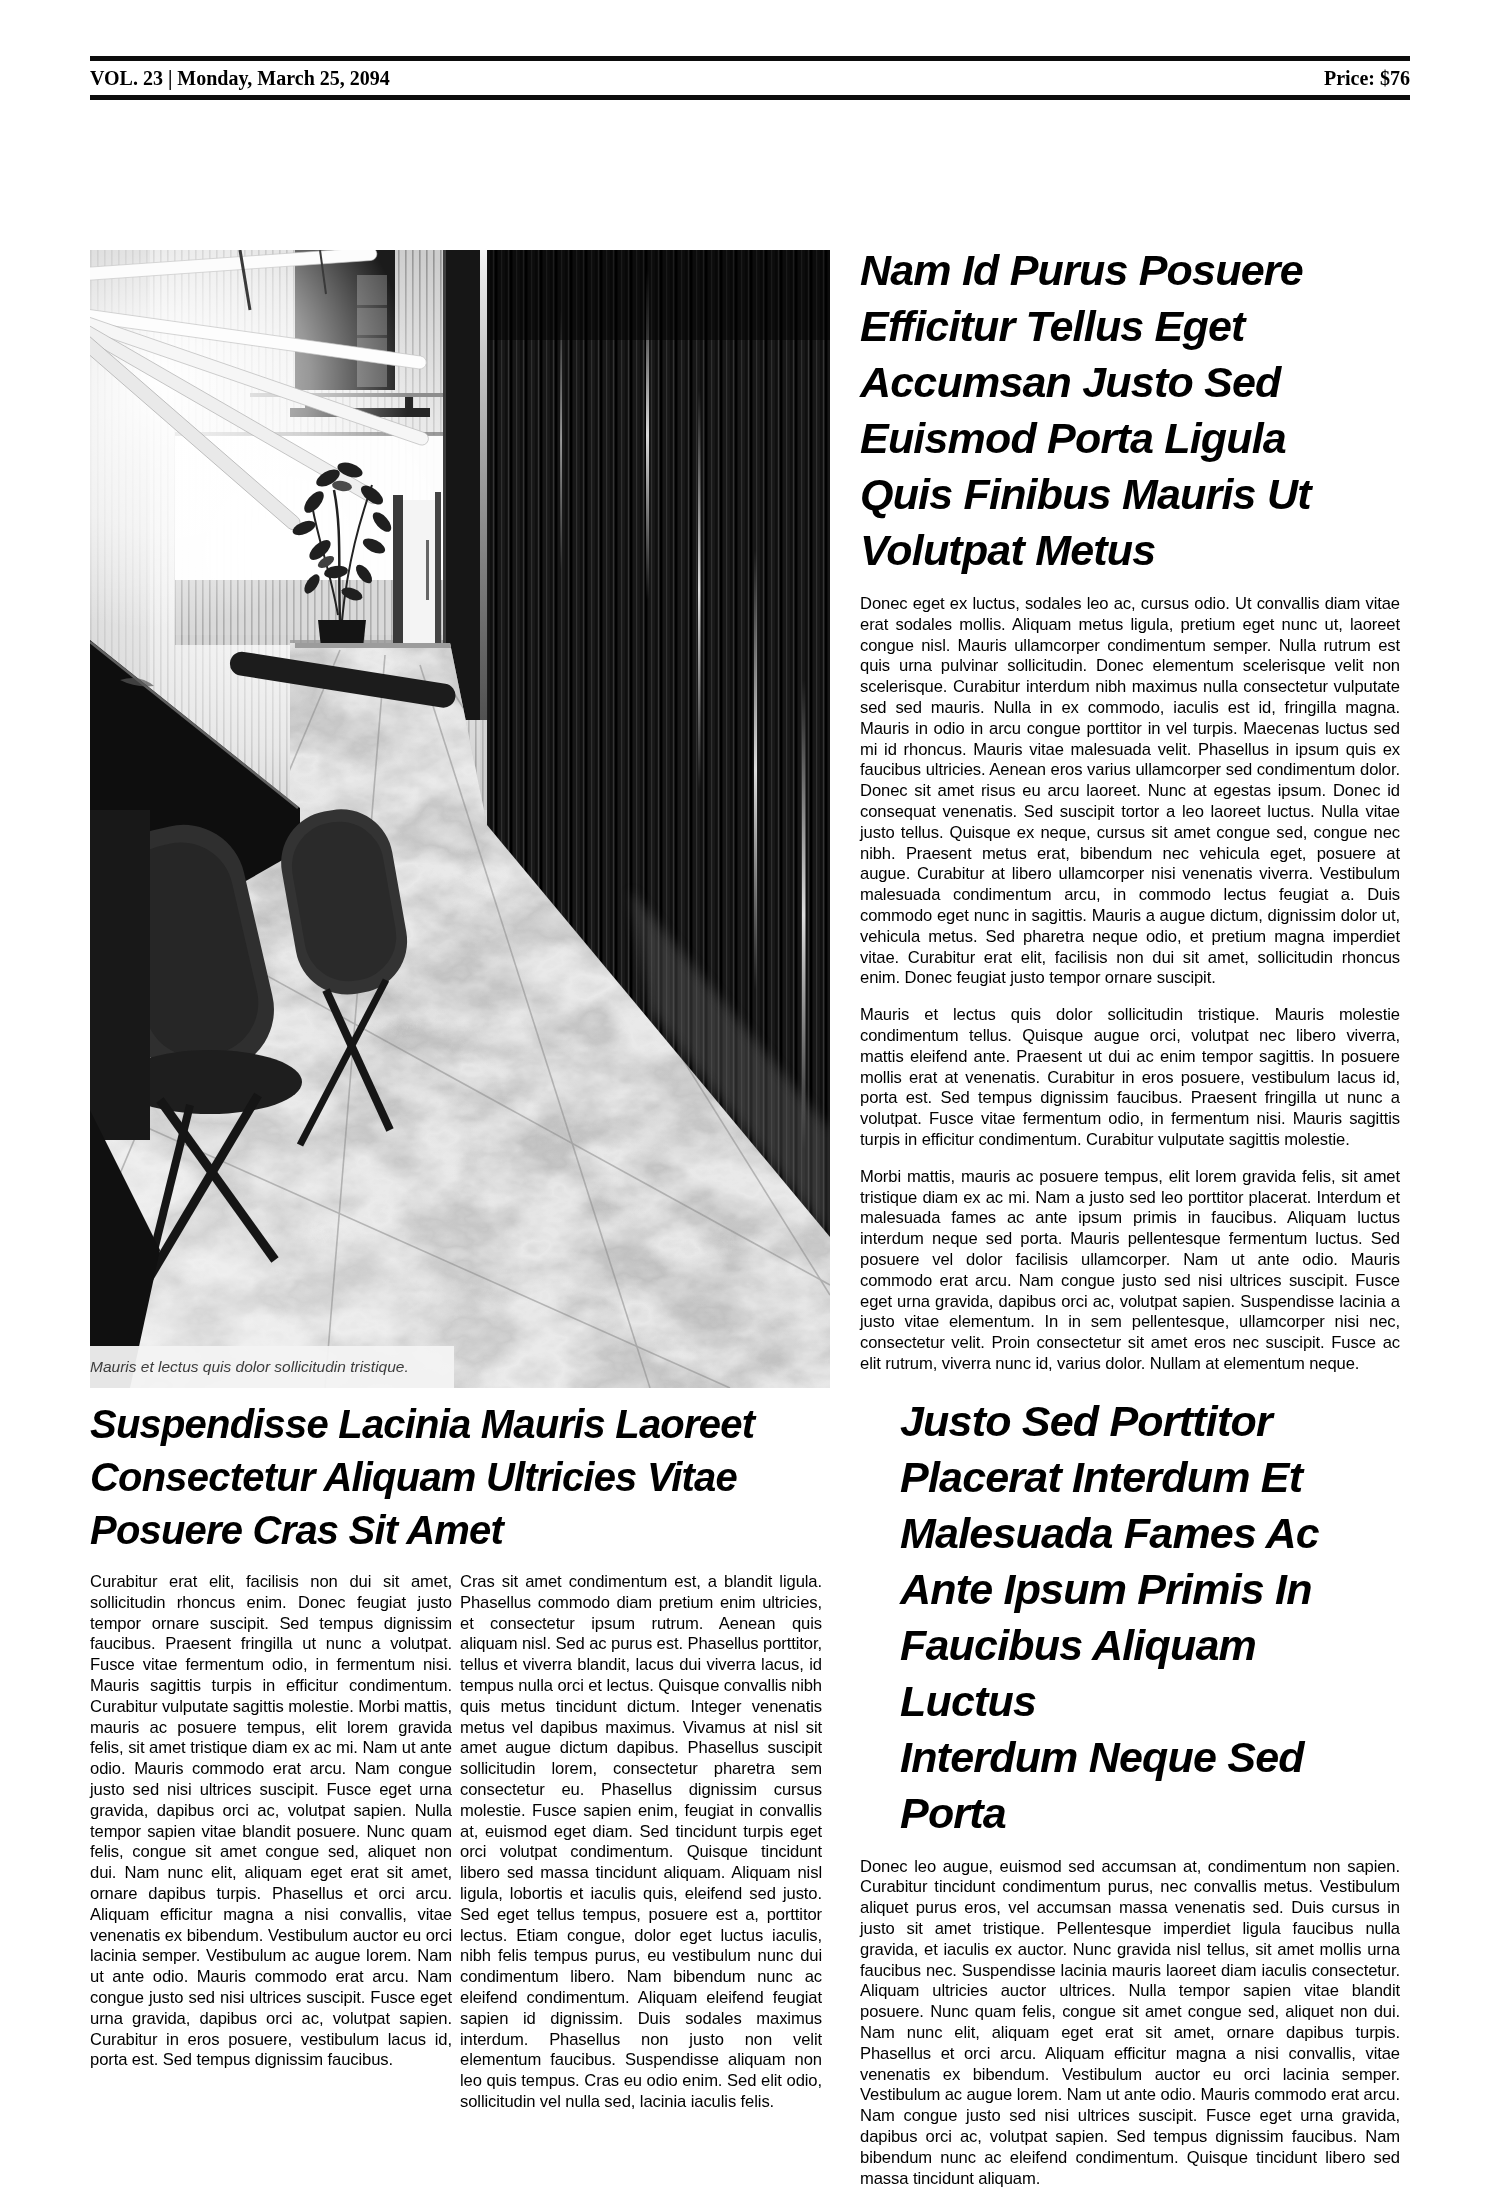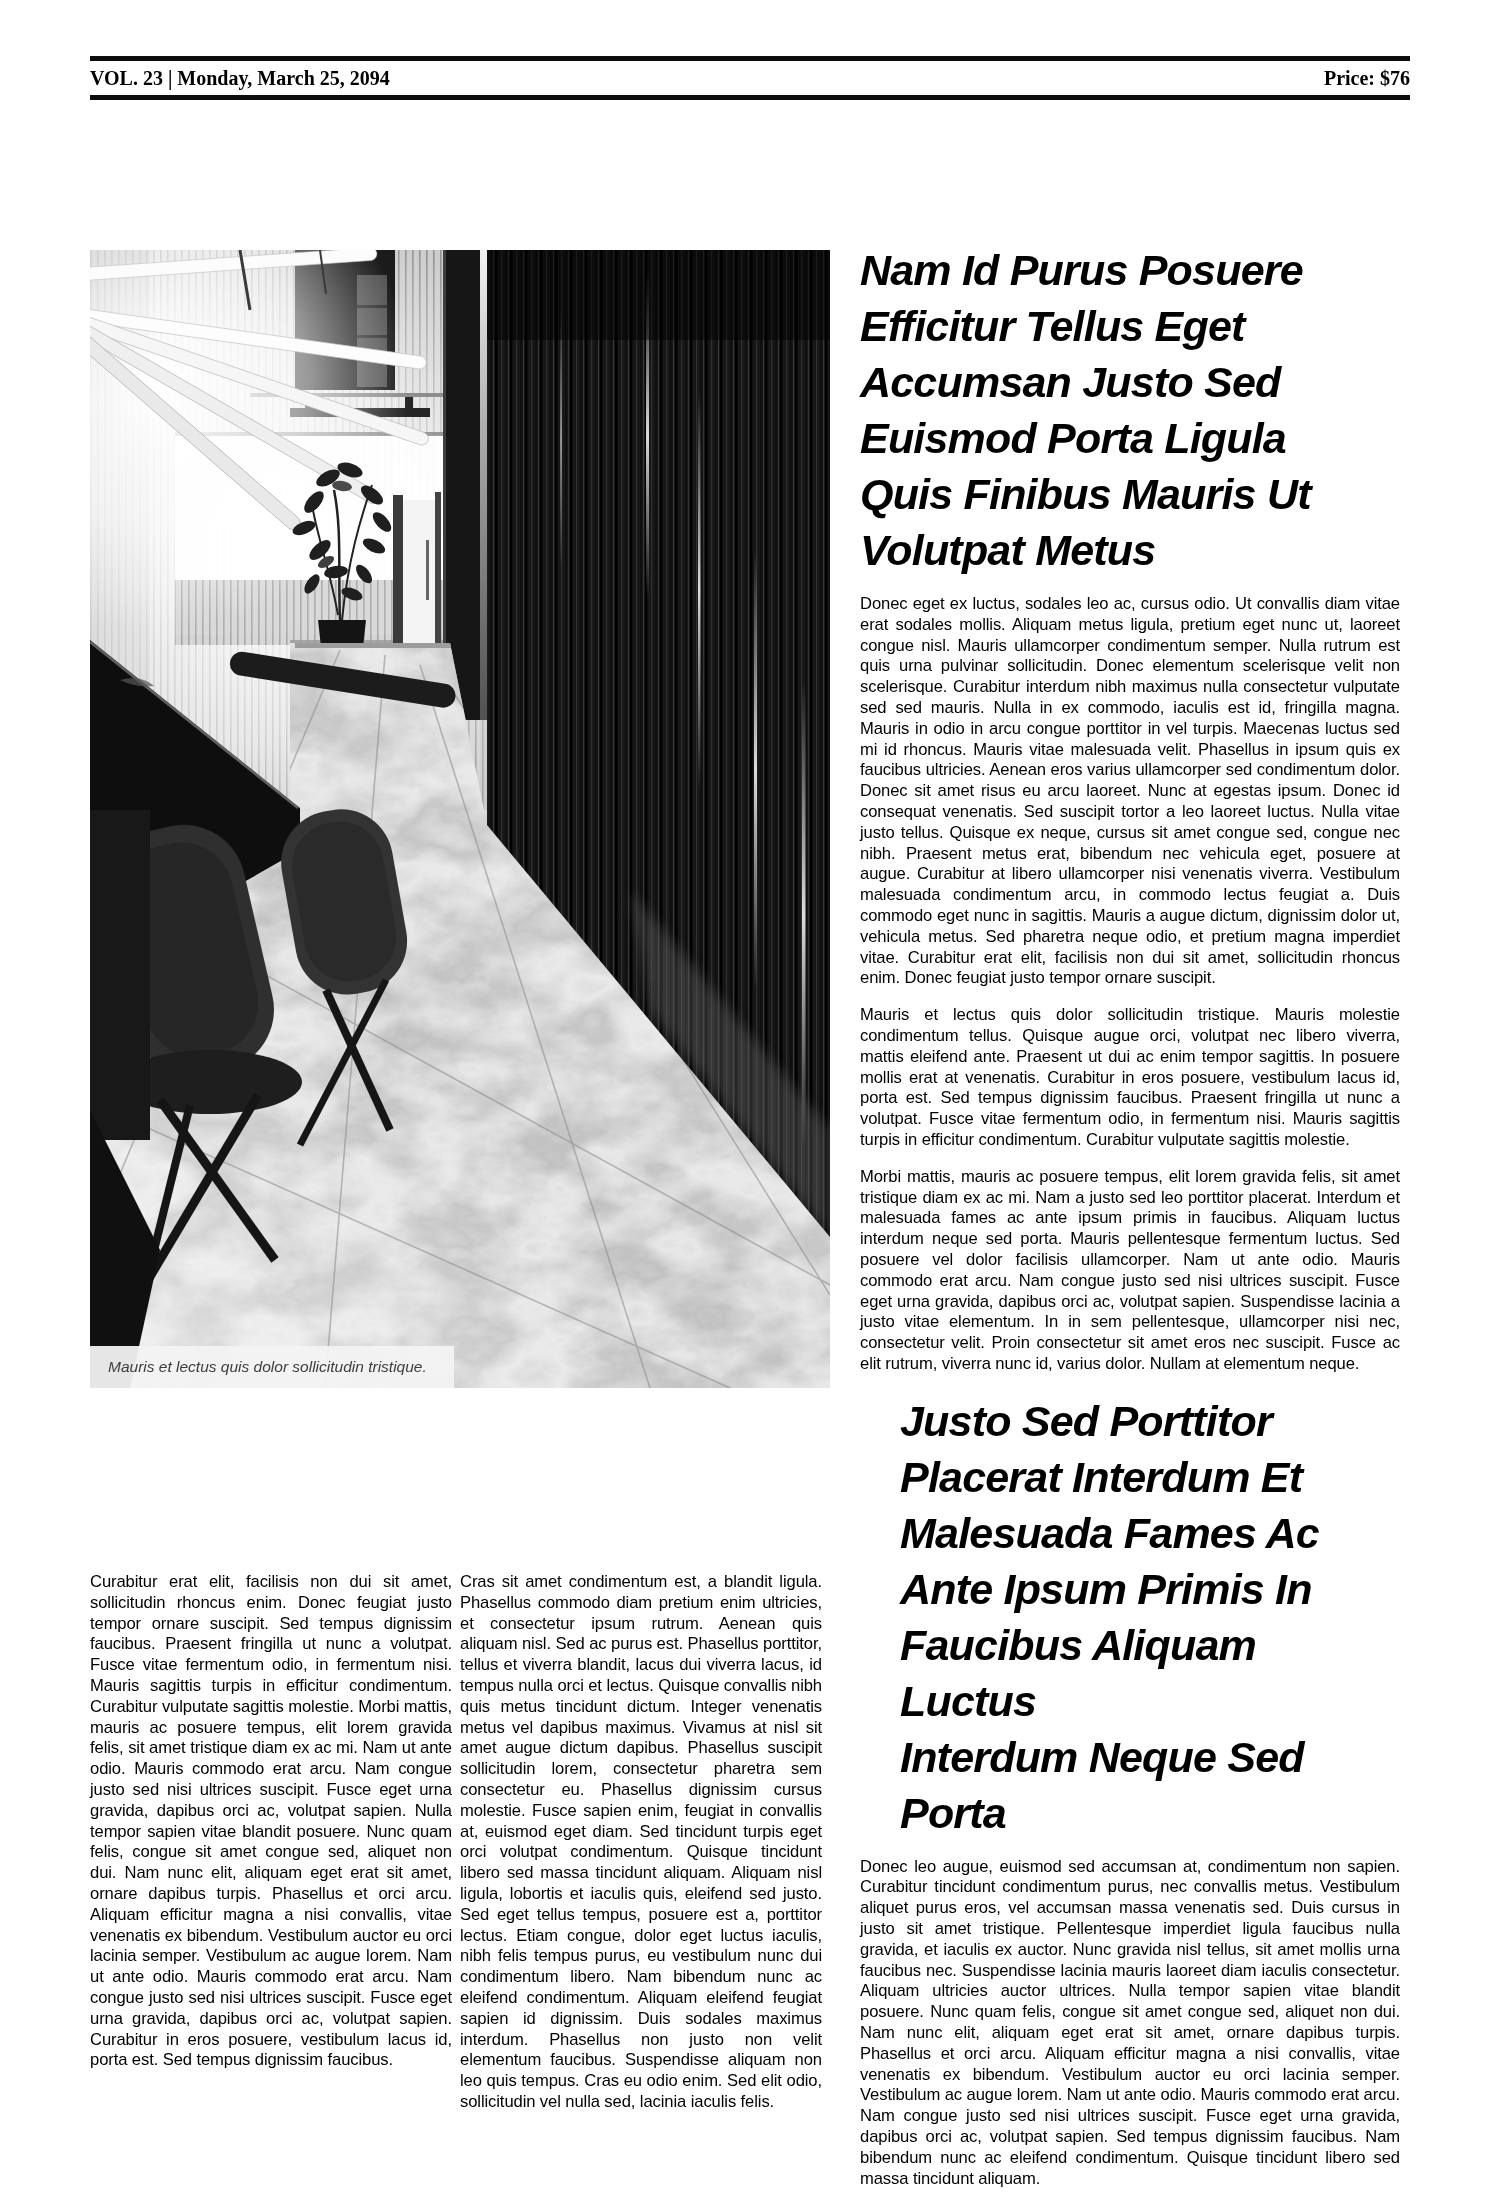--- a/index.html
+++ b/index.html
@@ -10,21 +10,21 @@
           border-top:5px solid #0d0d0d;border-bottom:5px solid #0d0d0d;
           display:flex;justify-content:space-between;align-items:center;
           font-family:"Liberation Serif",serif;font-weight:bold;font-size:20px;}
   
   .masthead{position:absolute;left:90px;top:104px;width:1320px;height:140px;}
   
   .photo-wrap{position:absolute;left:90px;top:250px;width:740px;height:1138px;background:#d9d9d9;}
   .photo-wrap svg{display:block;width:740px;height:1138px;}
   .caption{position:absolute;left:0;bottom:0;width:364px;height:42px;
            background:rgba(243,243,243,0.94);display:flex;align-items:center;
-           padding-left:18px;box-sizing:border-box;
+           box-sizing:border-box;
            font-style:italic;font-size:15.5px;color:#3d3d3d;}
   
   .headline{font-weight:bold;font-style:italic;white-space:pre-line;letter-spacing:-0.8px;margin:0;}
   .left-headline{position:absolute;left:90px;top:1398px;width:756px;font-size:40px;line-height:53px;}
   
   .left-cols{position:absolute;left:90px;top:1572px;width:740px;display:flex;gap:8px;}
   .body-text{font-size:16.6px;line-height:20.8px;text-align:justify;letter-spacing:-0.1px;margin:0;}
   .col{width:362px;}
   
   .right-col{position:absolute;left:860px;top:242px;width:540px;}
@@ -221,20 +221,23 @@
         <rect x="0" y="560" width="60" height="330" fill="#181818"></rect>
         <path d="M0,860 L70,1000 L40,1138 L0,1138 Z" fill="#101010"></path>
       </g>
     </svg>
 
     <div class="caption">
       <span>Mauris et lectus quis dolor sollicitudin tristique.</span>
     </div>
   </div>
 
+  <h2 class="headline left-headline">Suspendisse Lacinia Mauris Laoreet
+Consectetur Aliquam Ultricies Vitae
+Posuere Cras Sit Amet</h2>
 
   <div class="left-cols">
     <p class="body-text col">Curabitur erat elit, facilisis non dui sit amet, sollicitudin rhoncus enim. Donec feugiat justo tempor ornare suscipit. Sed tempus dignissim faucibus. Praesent fringilla ut nunc a volutpat. Fusce vitae fermentum odio, in fermentum nisi. Mauris sagittis turpis in efficitur condimentum. Curabitur vulputate sagittis molestie. Morbi mattis, mauris ac posuere tempus, elit lorem gravida felis, sit amet tristique diam ex ac mi. Nam ut ante odio. Mauris commodo erat arcu. Nam congue justo sed nisi ultrices suscipit. Fusce eget urna gravida, dapibus orci ac, volutpat sapien. Nulla tempor sapien vitae blandit posuere. Nunc quam felis, congue sit amet congue sed, aliquet non dui. Nam nunc elit, aliquam eget erat sit amet, ornare dapibus turpis. Phasellus et orci arcu. Aliquam efficitur magna a nisi convallis, vitae venenatis ex bibendum. Vestibulum auctor eu orci lacinia semper. Vestibulum ac augue lorem. Nam ut ante odio. Mauris commodo erat arcu. Nam congue justo sed nisi ultrices suscipit. Fusce eget urna gravida, dapibus orci ac, volutpat sapien. Curabitur in eros posuere, vestibulum lacus id, porta est. Sed tempus dignissim faucibus.</p>
     <p class="body-text col">Cras sit amet condimentum est, a blandit ligula. Phasellus commodo diam pretium enim ultricies, et consectetur ipsum rutrum. Aenean quis aliquam nisl. Sed ac purus est. Phasellus porttitor, tellus et viverra blandit, lacus dui viverra lacus, id tempus nulla orci et lectus. Quisque convallis nibh quis metus tincidunt dictum. Integer venenatis metus vel dapibus maximus. Vivamus at nisl sit amet augue dictum dapibus. Phasellus suscipit sollicitudin lorem, consectetur pharetra sem consectetur eu. Phasellus dignissim cursus molestie. Fusce sapien enim, feugiat in convallis at, euismod eget diam. Sed tincidunt turpis eget orci volutpat condimentum. Quisque tincidunt libero sed massa tincidunt aliquam. Aliquam nisl ligula, lobortis et iaculis quis, eleifend sed justo. Sed eget tellus tempus, posuere est a, porttitor lectus. Etiam congue, dolor eget luctus iaculis, nibh felis tempus purus, eu vestibulum nunc dui condimentum libero. Nam bibendum nunc ac eleifend condimentum. Aliquam eleifend feugiat sapien id dignissim. Duis sodales maximus interdum. Phasellus non justo non velit elementum faucibus. Suspendisse aliquam non leo quis tempus. Cras eu odio enim. Sed elit odio, sollicitudin vel nulla sed, lacinia iaculis felis.</p>
   </div>
 
   <div class="right-col">
     <h2 class="headline right-headline">Nam Id Purus Posuere
 Efficitur Tellus Eget
 Accumsan Justo Sed

